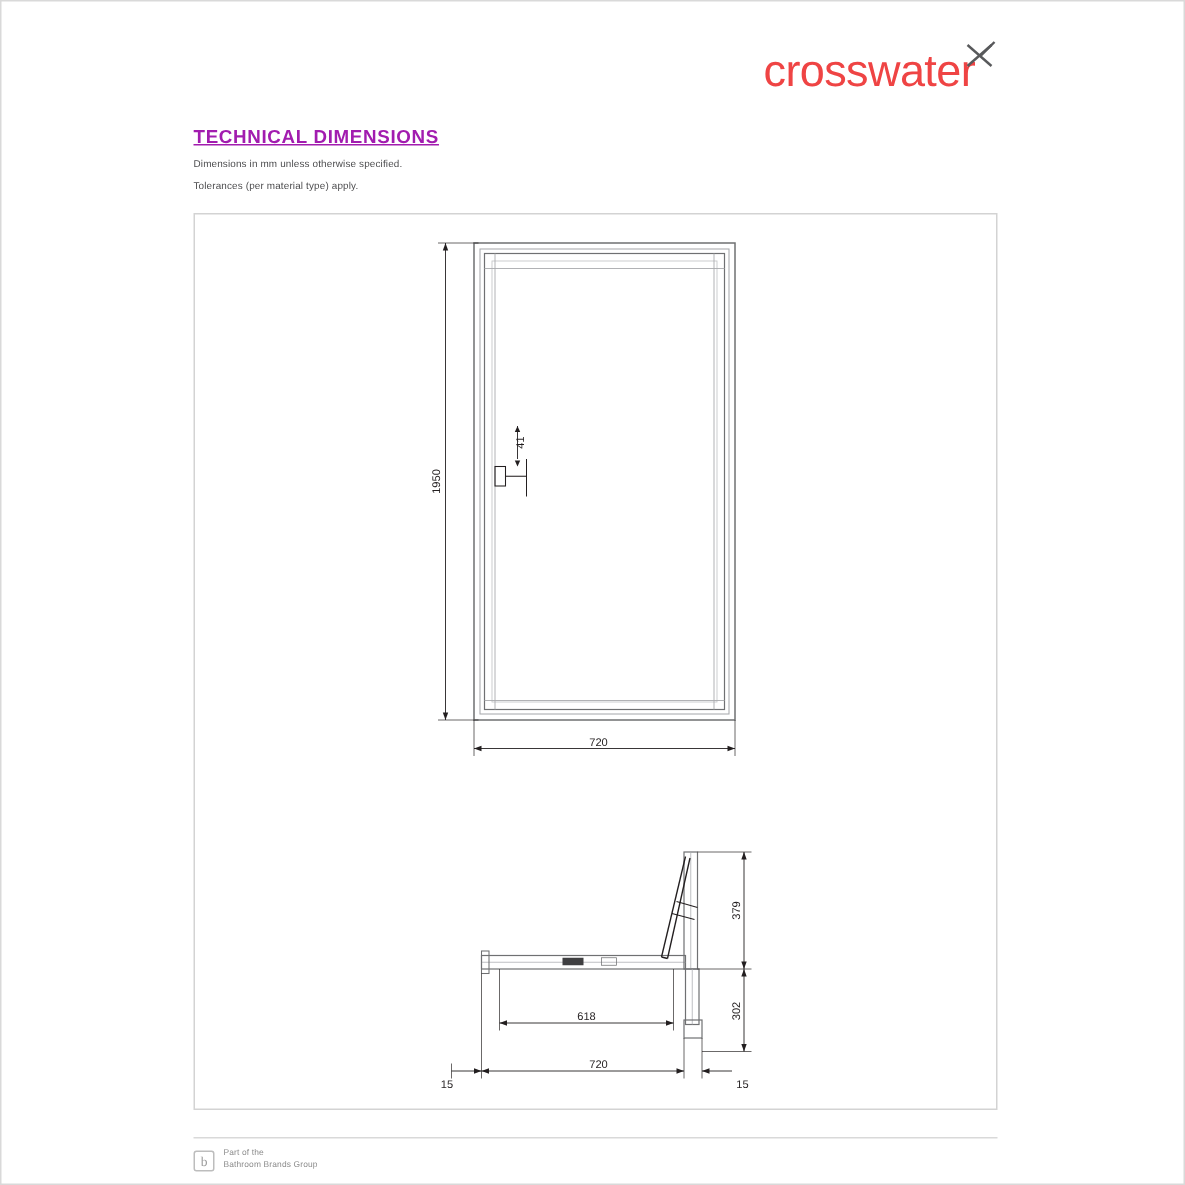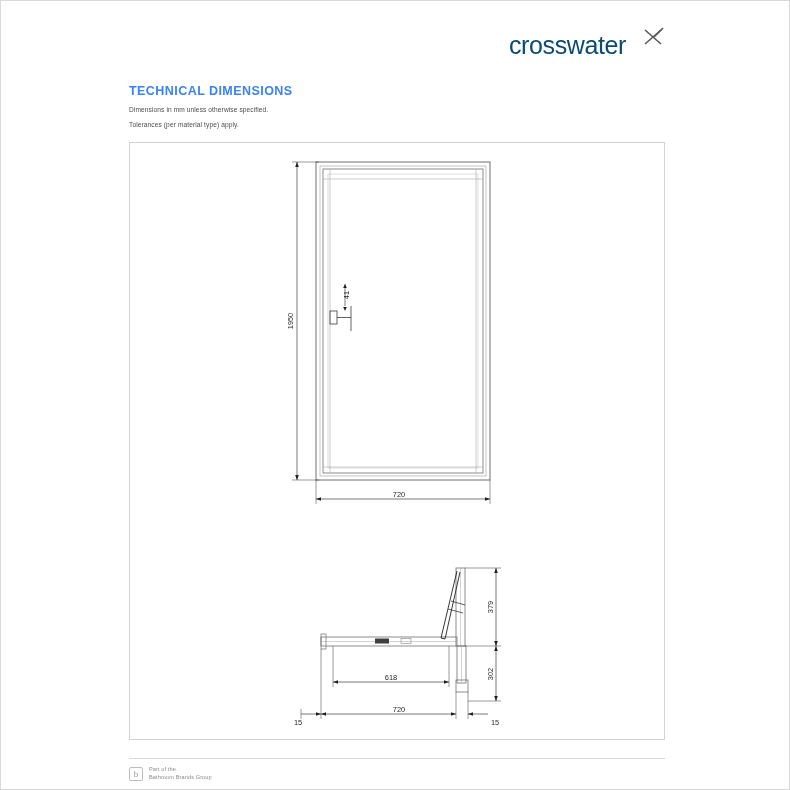--- a/index.html
+++ b/index.html
@@ -30,41 +30,42 @@
     left: 508px;
     top: 28px;
     width: 160px;
     height: 34px;
   }
   .logo-word {
     position: absolute;
     left: 0;
     top: 2px;
     font-family: "Liberation Sans", sans-serif;
-    font-size: 25px;
+    font-size: 30px;
     letter-spacing: -0.4px;
-    color: #0c4a6e;
+    color: #ef4444;
     font-weight: 400;
   }
   .logo-mark {
     position: absolute;
     left: 134px;
     top: -2px;
     width: 22px;
     height: 22px;
   }
   
   .title {
     position: absolute;
     left: 128px;
     top: 83px;
     font-size: 12.5px;
     font-weight: bold;
     letter-spacing: 0.45px;
-    color: #3b82f6;
+    color: #a21caf;
+    text-decoration: underline;
   }
   .subline1 {
     position: absolute;
     left: 128px;
     top: 105px;
     font-size: 6.6px;
     color: #4d4d4f;
     letter-spacing: 0.1px;
   }
   .subline2 {

